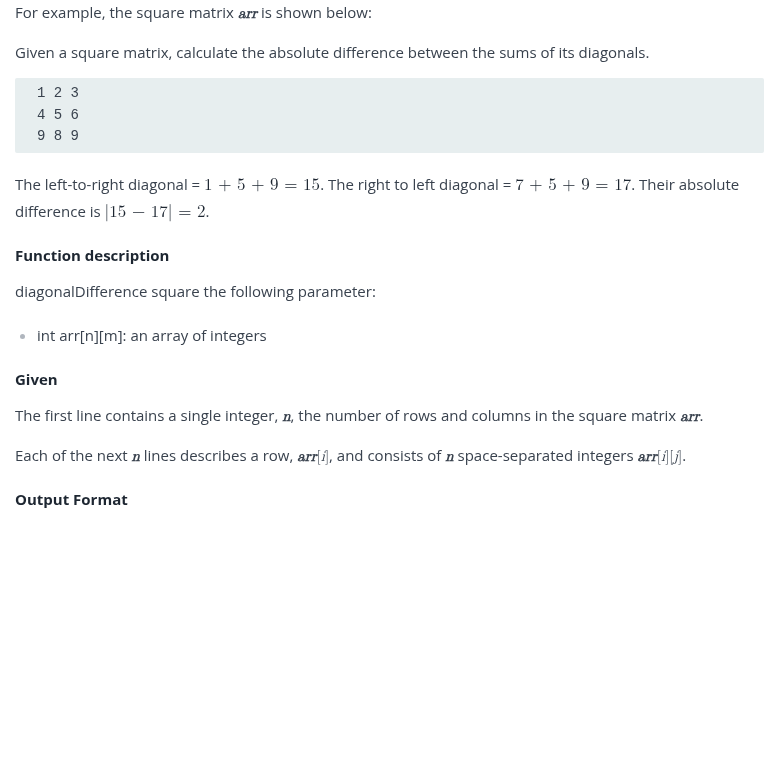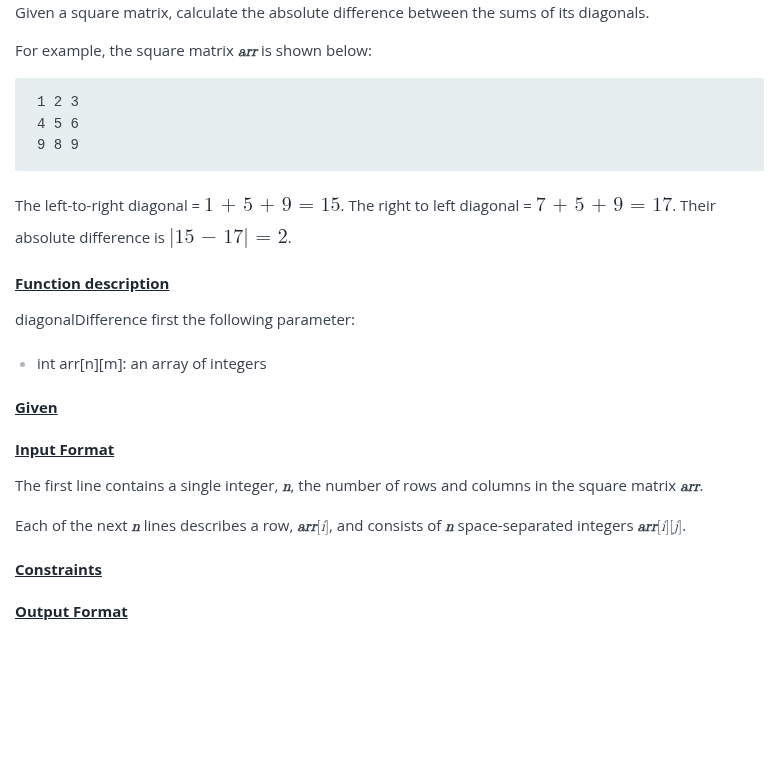--- a/index.html
+++ b/index.html
@@ -14,34 +14,33 @@
   }
   .content {
     max-width: 758px;
   }
   p {
     margin: 0 0 14px 0;
   }
   .code-block {
     background: #e7eeef;
     border-radius: 2px;
-    padding: 14px 22px;
+    padding: 5px 22px;
     margin: 14px 0 18px 0;
     font-family: "Courier New", Courier, monospace;
     font-size: 14px;
     white-space: pre;
     color: #39424e;
     line-height: 1.55;
   }
   .heading {
     font-weight: 700;
     font-size: 15px;
     color: #1d2631;
     margin: 18px 0 12px 0;
-    text-decoration: underline;
   }
   ul {
     margin: 0 0 14px 0;
     padding-left: 22px;
   }
   ul li {
     margin: 20px 0;
     color: #39424e;
   }
   ul li::marker {
@@ -54,64 +53,62 @@
     font-family: "Cambria Math", "STIXGeneral", "Latin Modern Math", Georgia, serif;
     font-style: italic;
   }
   .math-bi {
     font-family: "Cambria Math", "STIXGeneral", "Latin Modern Math", Georgia, serif;
     font-style: italic;
     font-weight: 700;
   }
   .math-expr {
     font-family: "Cambria Math", "STIXGeneral", "Latin Modern Math", Georgia, serif;
-    font-size: 20px;
+    font-size: 17px;
     color: #1d2631;
   }
 </style>
 </head>
 <body>
 
 <div class="content">
 
-  <p>Given a square matrix, calculate the absolute difference between the sums of its diagonals.</p>
-
   <p>
     <span>For example, the square matrix </span><span class="math-bi">arr</span><span> is shown below:</span>
   </p>
+
+  <p>Given a square matrix, calculate the absolute difference between the sums of its diagonals.</p>
 
   <div class="code-block">1 2 3
 4 5 6
 9 8 9</div>
 
   <p>
     <span>The left-to-right diagonal = </span><span class="math-expr">1 + 5 + 9 = 15</span><span>. The right to left diagonal = </span><span class="math-expr">7 + 5 + 9 = 17</span><span>. Their absolute difference is </span><span class="math-expr">|15 − 17| = 2</span><span>.</span>
   </p>
 
   <div class="heading">Function description</div>
 
 
-  <p>diagonalDifference first the following parameter:</p>
+  <p>diagonalDifference square the following parameter:</p>
 
   <ul>
     <li>int arr[n][m]: an array of integers</li>
   </ul>
 
   <div class="heading">Given</div>
 
 
-  <div class="heading">Input Format</div>
 
   <p>
     <span>The first line contains a single integer, </span><span class="math-bi">n</span><span>, the number of rows and columns in the square matrix </span><span class="math-bi">arr</span><span>.</span>
   </p>
 
   <p>
     <span>Each of the next </span><span class="math-bi">n</span><span> lines describes a row, </span><span class="math-bi"><span class="math-bi">arr</span><span class="math-serif" style="font-style:normal;font-weight:normal">[</span><span class="math-var" style="font-weight:normal">i</span><span class="math-serif" style="font-style:normal;font-weight:normal">]</span></span><span>, and consists of </span><span class="math-bi">n</span><span> space-separated integers </span><span class="math-bi"><span class="math-bi">arr</span><span class="math-serif" style="font-style:normal;font-weight:normal">[</span><span class="math-var" style="font-weight:normal">i</span><span class="math-serif" style="font-style:normal;font-weight:normal">][</span><span class="math-var" style="font-weight:normal">j</span><span class="math-serif" style="font-style:normal;font-weight:normal">]</span></span><span>.</span>
   </p>
 
-  <div class="heading">Constraints</div>
 
 
   <div class="heading">Output Format</div>
 
 
 </div>
 
 </body></html>

